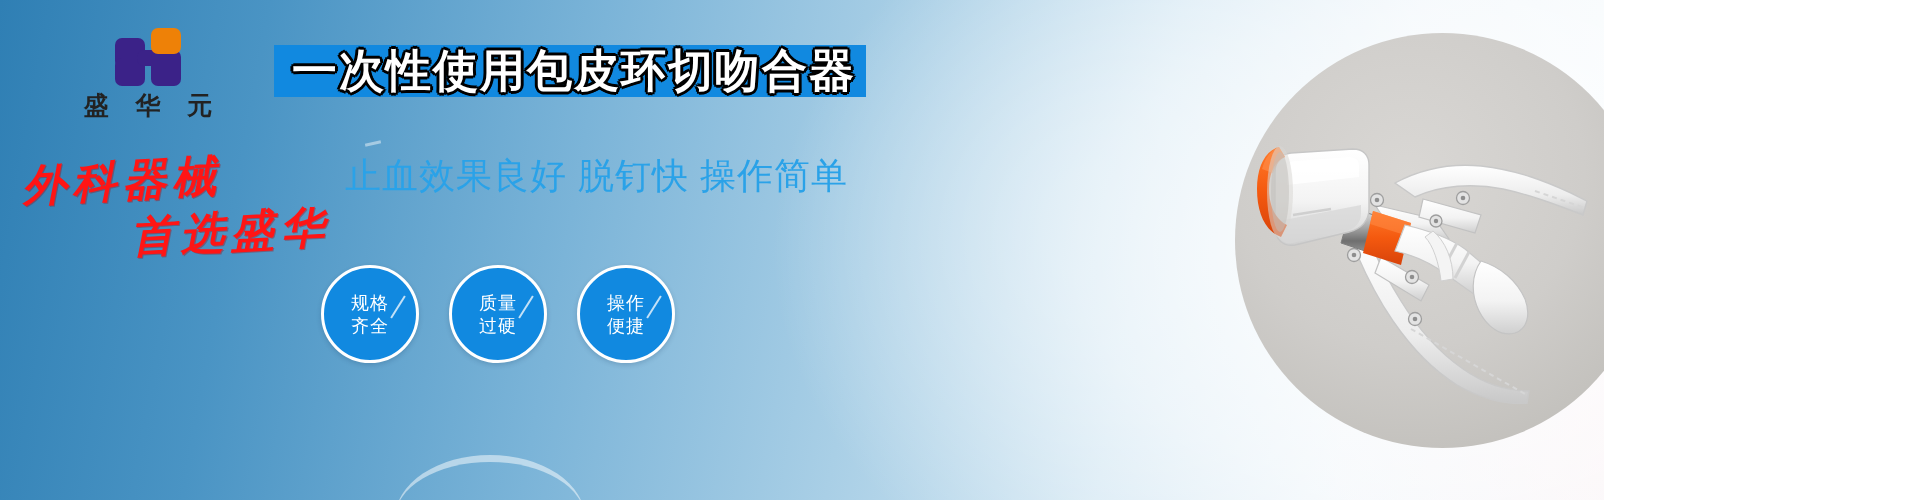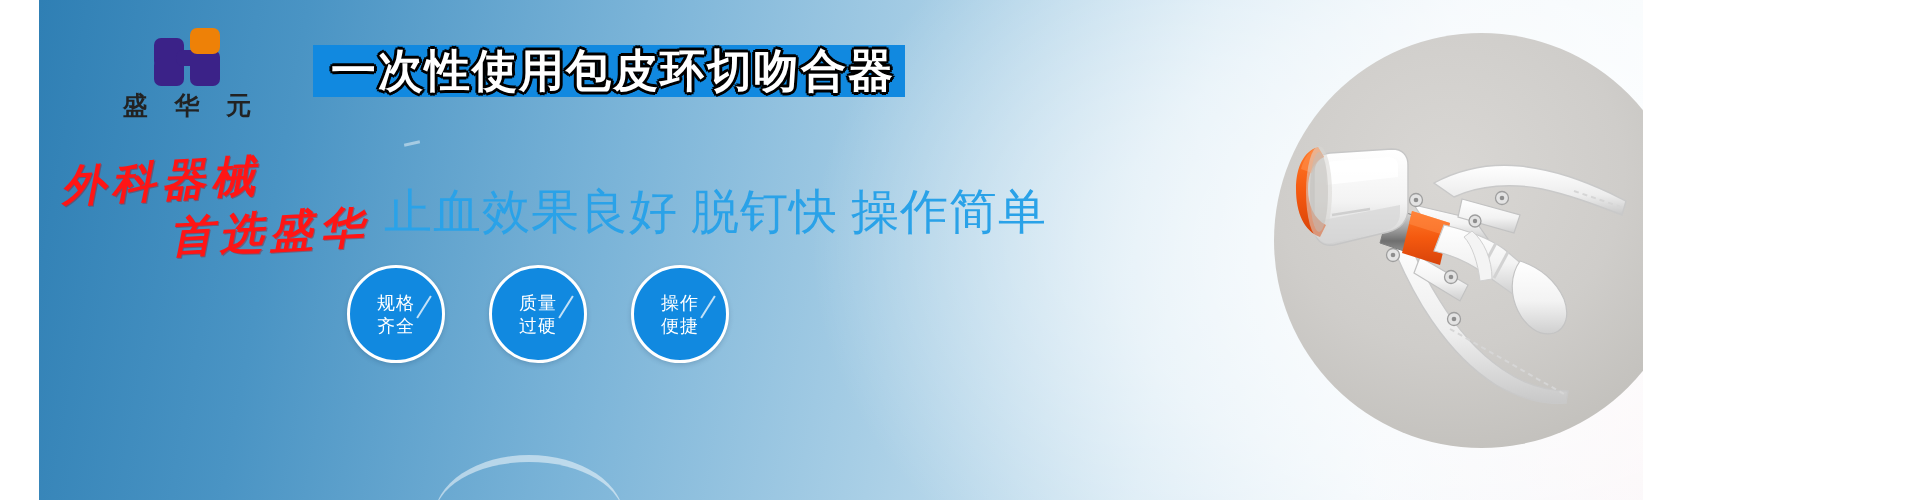--- a/index.html
+++ b/index.html
@@ -6,21 +6,20 @@
   body{
     width:1920px;height:500px;overflow:hidden;
     font-family:"Liberation Sans","DejaVu Sans",sans-serif;
   }
   #banner{
     position:relative;width:1604px;height:500px;overflow:hidden;
     background:
       radial-gradient(ellipse 900px 620px at 1420px 250px, rgba(255,255,255,.92) 0%, rgba(255,255,255,.55) 38%, rgba(255,255,255,0) 72%),
       radial-gradient(ellipse 700px 500px at 1760px 430px, rgba(255,228,232,.55) 0%, rgba(255,235,238,0) 65%),
       linear-gradient(100deg,#2f7fb4 0%, #4a94c4 16%, #7bb4d8 36%, #a9cfe6 54%, #d3e7f3 70%, #eef5fa 84%, #f7fbfd 100%);
-    margin-left: 39px;
   }
 
   
   #logo-block{position:absolute;left:58px;top:28px;width:180px;text-align:center;}
   .logo-mark{position:relative;width:66px;height:58px;margin:0 auto;}
   .logo-mark i{position:absolute;display:block;border-radius:7px;}
   .lm1{left:0px;  top:10px; width:30px;height:30px;background:#3b2288;}
   .lm2{left:0px;  top:30px; width:30px;height:28px;background:#3b2288;}
   .lm3{left:22px; top:22px; width:24px;height:16px;background:#3b2288;}
   .lm4{left:36px; top:22px; width:30px;height:36px;background:#3b2288;}
@@ -52,28 +51,28 @@
     font-size:45px;font-weight:700;color:#ffffff;letter-spacing:2px;
     white-space:nowrap;
     font-family:"DejaVu Sans","Liberation Sans",sans-serif;
     text-shadow:
       2px 2px 0 #000, -2px 2px 0 #000, 2px -2px 0 #000, -2px -2px 0 #000,
       0 3px 0 #000, 3px 0 0 #000, 0 -3px 0 #000, -3px 0 0 #000;
   }
 
   
   #slogan{
-    position:absolute;left:345px;top:180px;
-    font-size:48px;font-weight:400;color:#2aa2e8;letter-spacing:1px;
+    position:absolute;left:345px;top:152px;
+    font-size:36px;font-weight:400;color:#2aa2e8;letter-spacing:1px;
     white-space:nowrap;
-    font-family:Liberation Serif, serif;
-  }
-
-  
-  #circles{position:absolute;left:308px;top:265px;display:flex;gap:44px;}
+    font-family:Liberation Sans, sans-serif;
+  }
+
+  
+  #circles{position:absolute;left:321px;top:265px;display:flex;gap:30px;}
   .circle{
     position:relative;width:92px;height:92px;border-radius:50%;
     background:#1189e0;border:3px solid #ffffff;
     box-shadow:0 2px 5px rgba(0,40,80,.18);
     display:flex;flex-direction:column;align-items:center;justify-content:center;
     color:#ffffff;font-size:18px;line-height:1.28;letter-spacing:1px;
     font-family:"DejaVu Sans","Liberation Sans",sans-serif;
   }
   .circle .slash{
     position:absolute;right:17px;top:26px;width:2px;height:26px;

